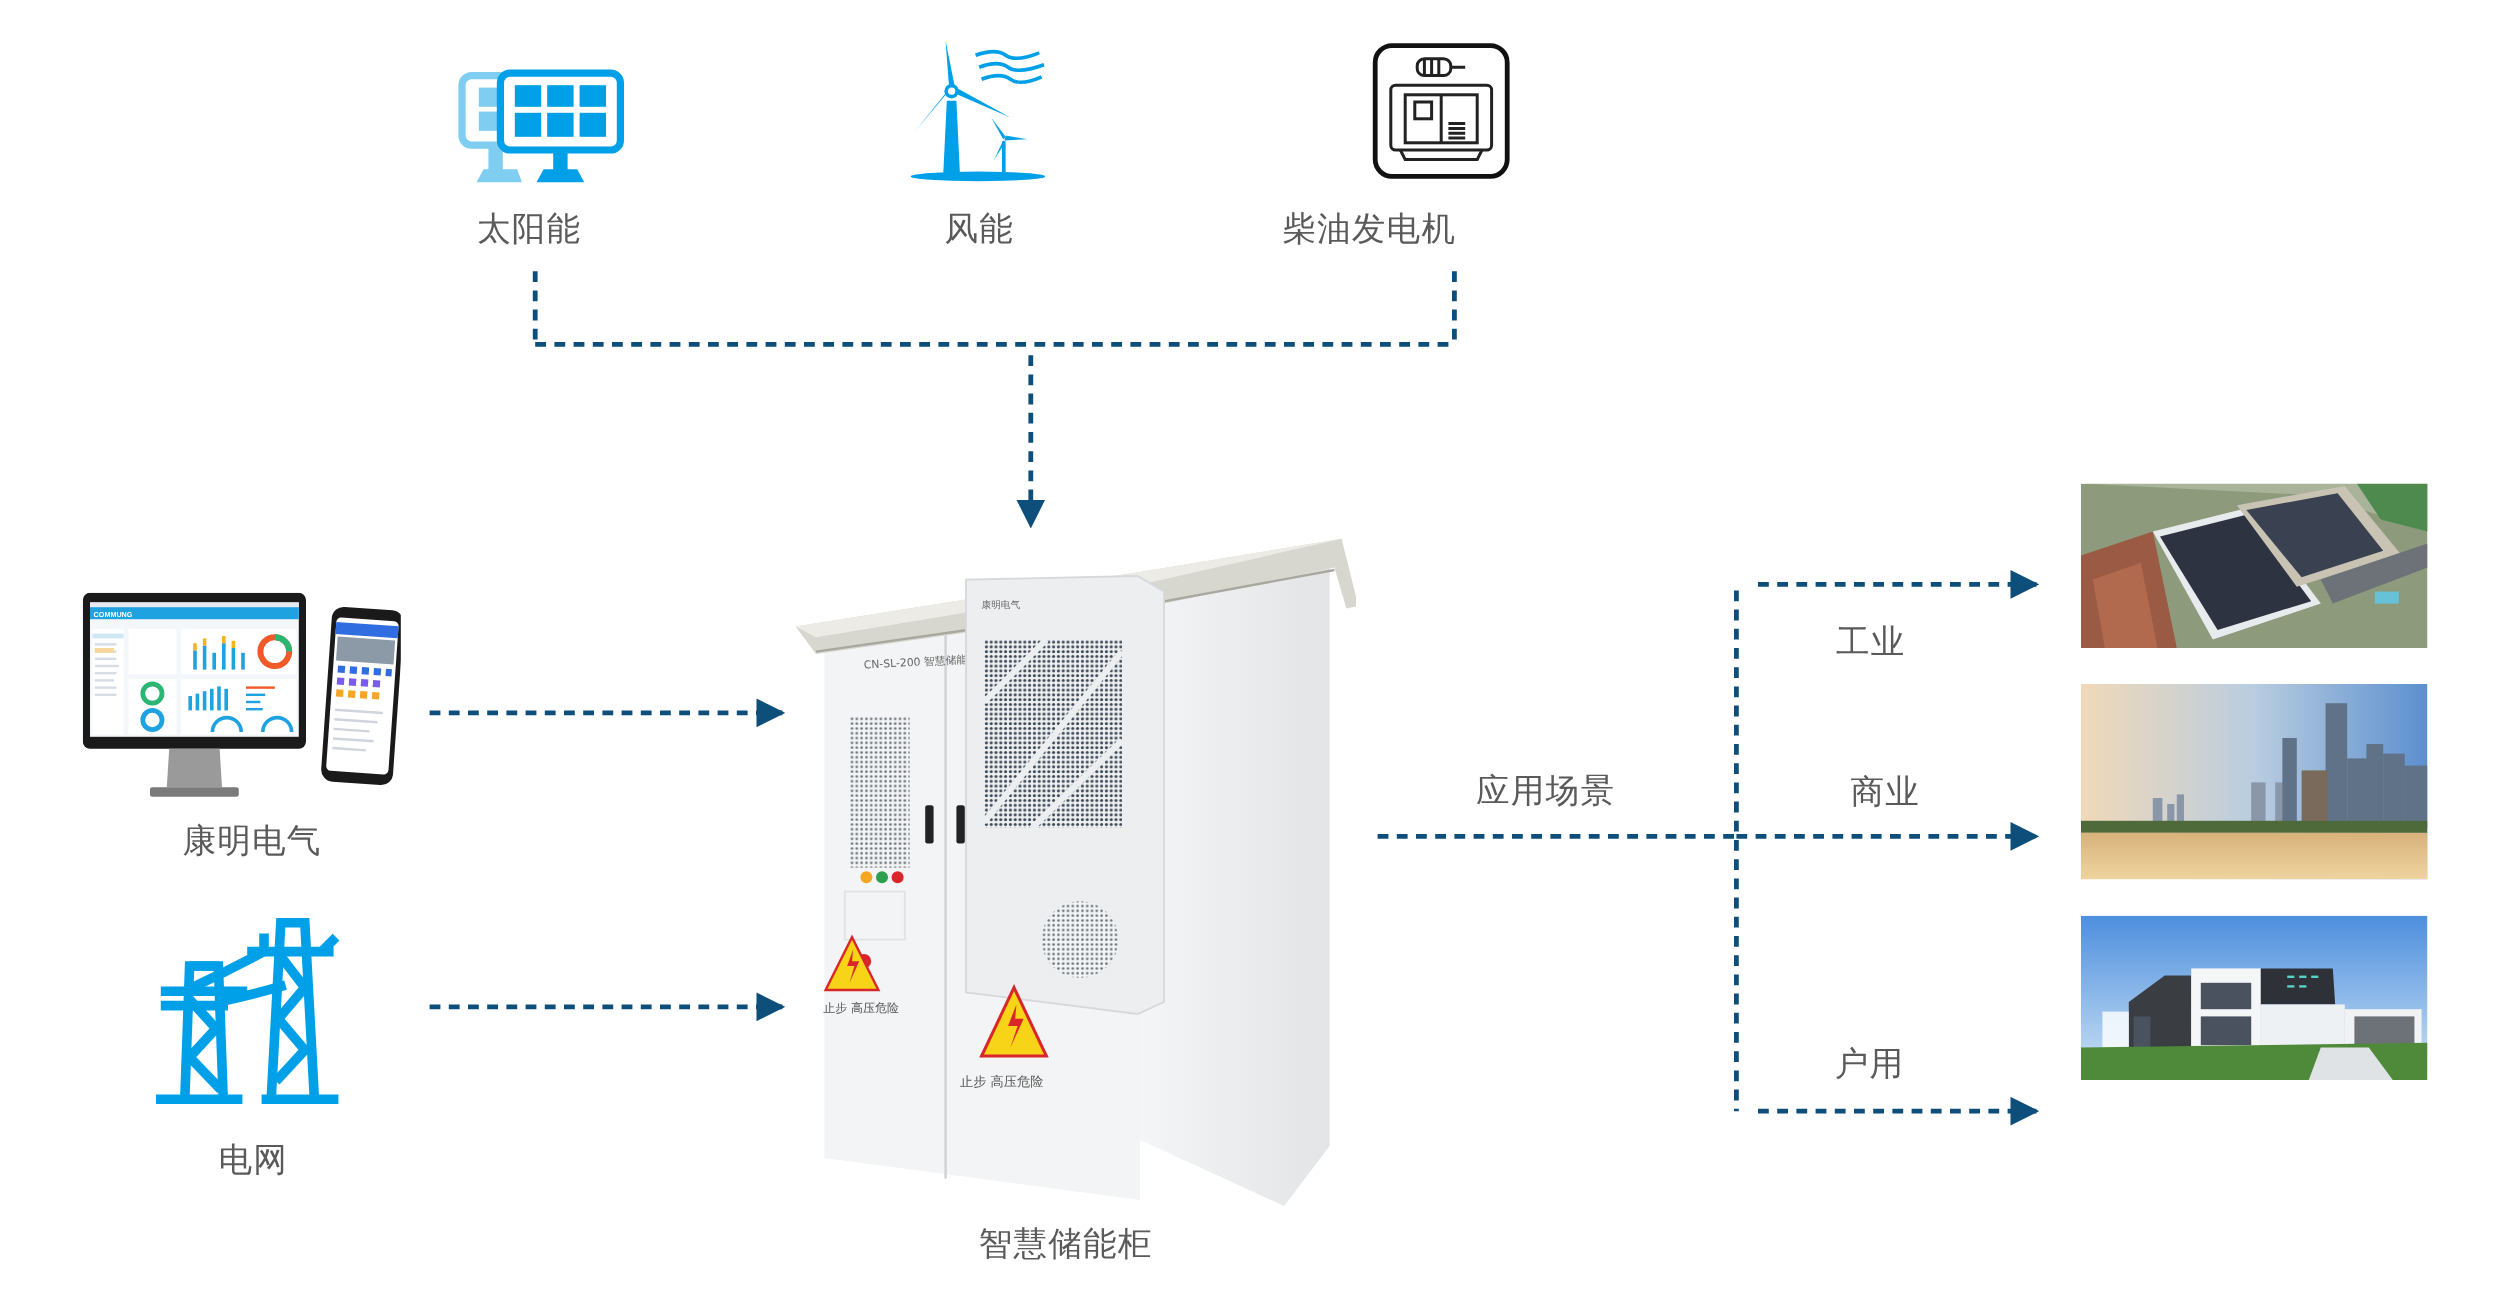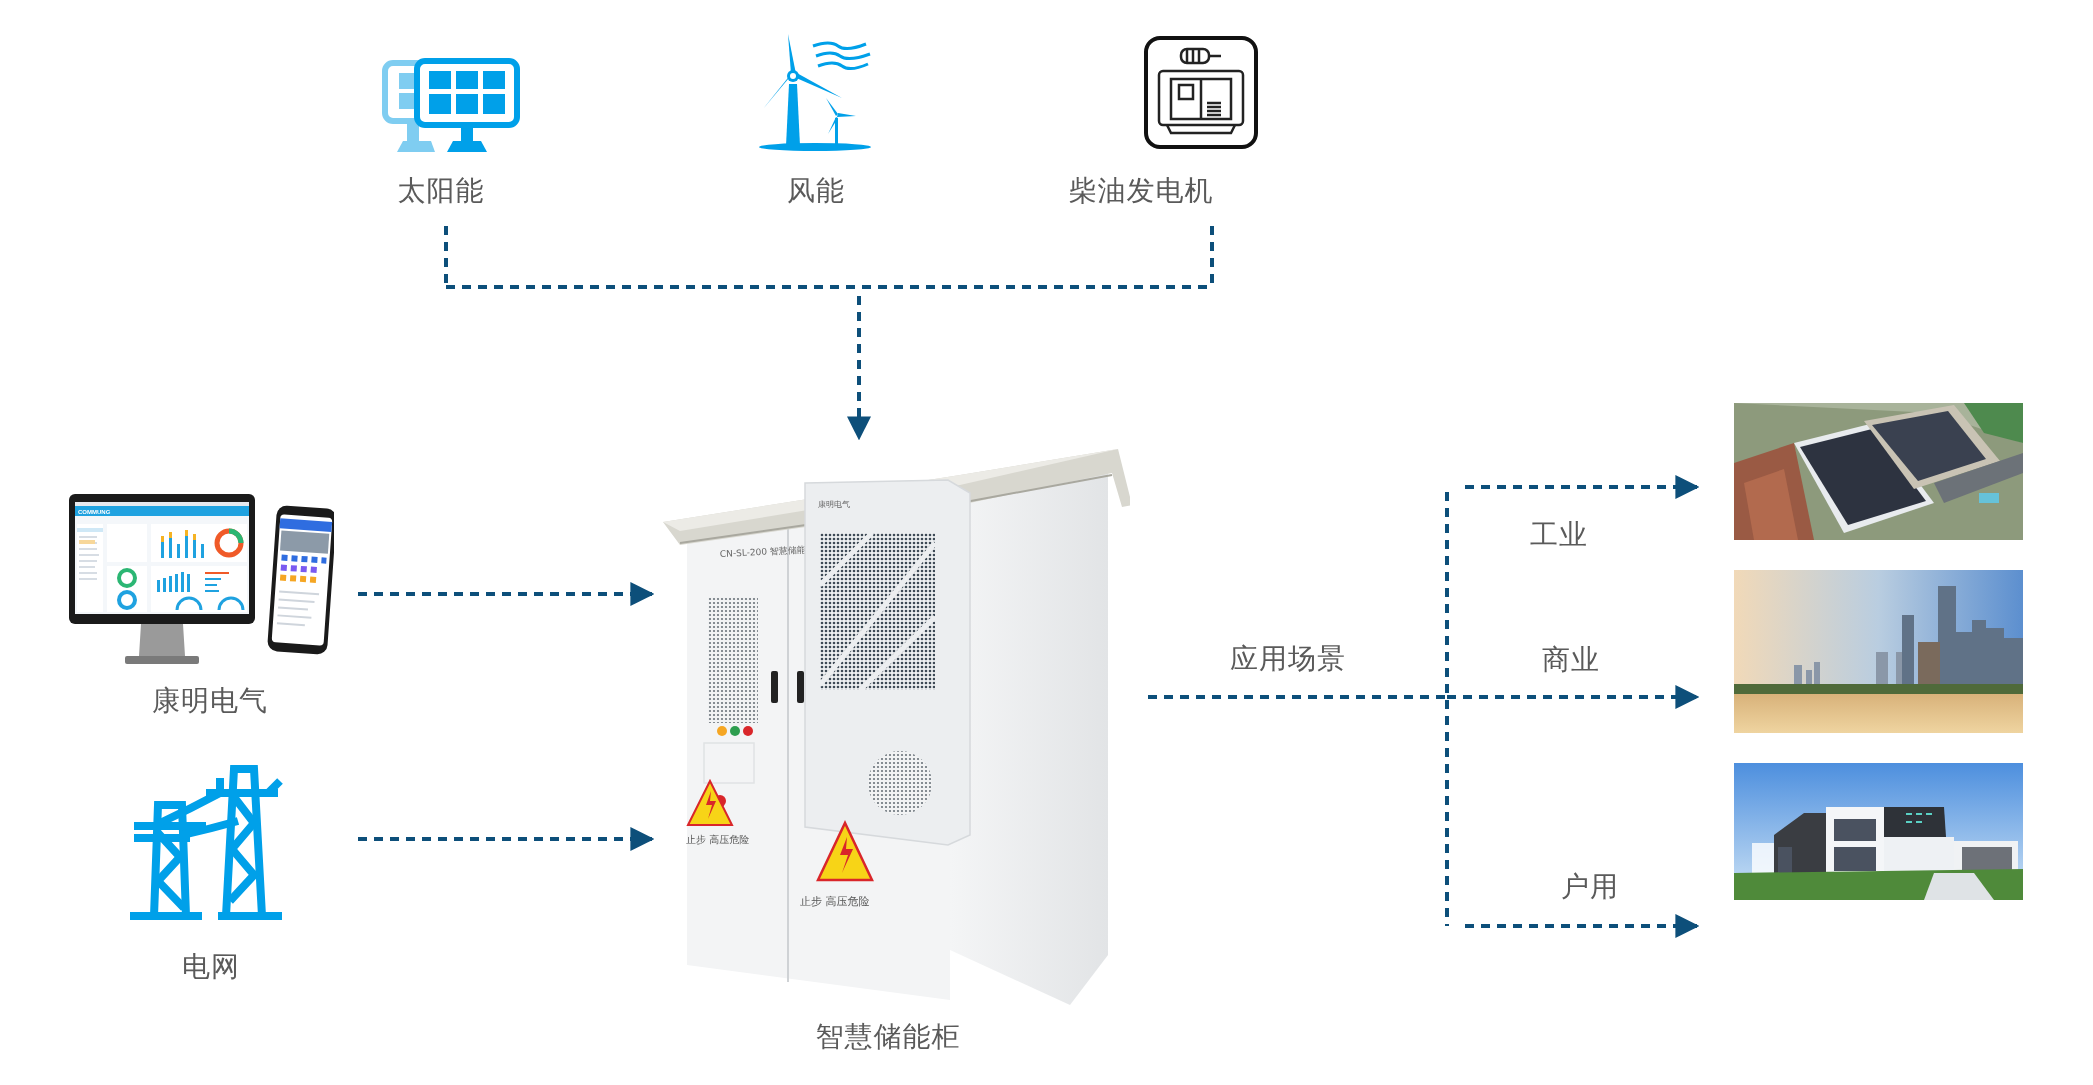--- a/index.html
+++ b/index.html
@@ -292,21 +292,21 @@
       <path d="M187 392 L180 410 L188 410 L182 428 L193 404 L186 404 z" fill="#d9262a"></path>
       <text x="140" y="460" font-size="11" fill="#555" font-family="DejaVu Sans, sans-serif">止步  高压危险</text>
     </g>
   </svg>
 </div>
 <div class="label" style="left:888px;top:1018px;">智慧储能柜</div>
 
 <div class="label" style="left:1288px;top:640px;">应用场景</div>
 <div class="label" style="left:1559px;top:516px;">工业</div>
 <div class="label" style="left:1559px;top:641px;margin-left:12px;">商业</div>
-<div class="label" style="left:1558px;top:868px;margin-left:32px;">户用</div>
+<div class="label" style="left:1558px;top:868px;">户用</div>
 
 <div class="scene" style="left:1734px;top:403px;width:289px;height:137px;">
   <svg viewBox="0 0 289 137" preserveAspectRatio="none">
     <rect width="289" height="137" fill="#8d9a7c"></rect>
     <path d="M0 0 L289 0 L289 40 L200 10 L0 0 z" fill="#a8b39a"></path>
     <path d="M0 60 L60 40 L80 137 L0 137 z" fill="#9a5a44"></path>
     <path d="M10 80 L50 66 L64 137 L20 137 z" fill="#b26a4e"></path>
     <path d="M60 40 L140 20 L200 100 L110 130 z" fill="#e8ebee"></path>
     <path d="M66 44 L138 26 L192 98 L114 122 z" fill="#2d3340"></path>
     <path d="M130 18 L220 2 L266 58 L180 86 z" fill="#c9c3b4"></path>

